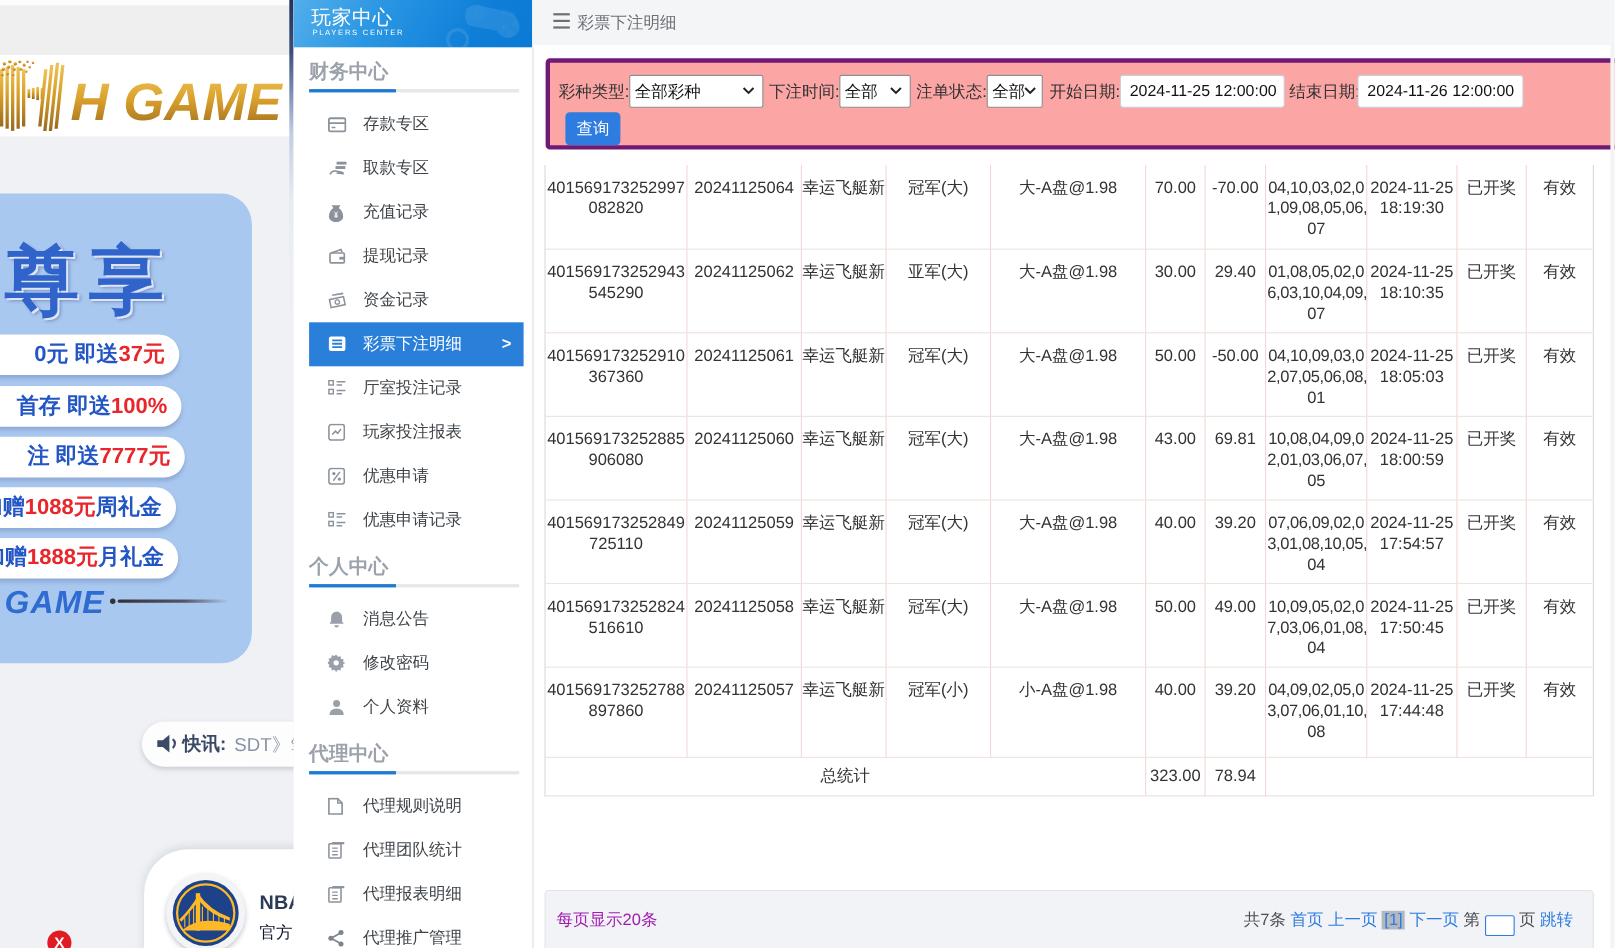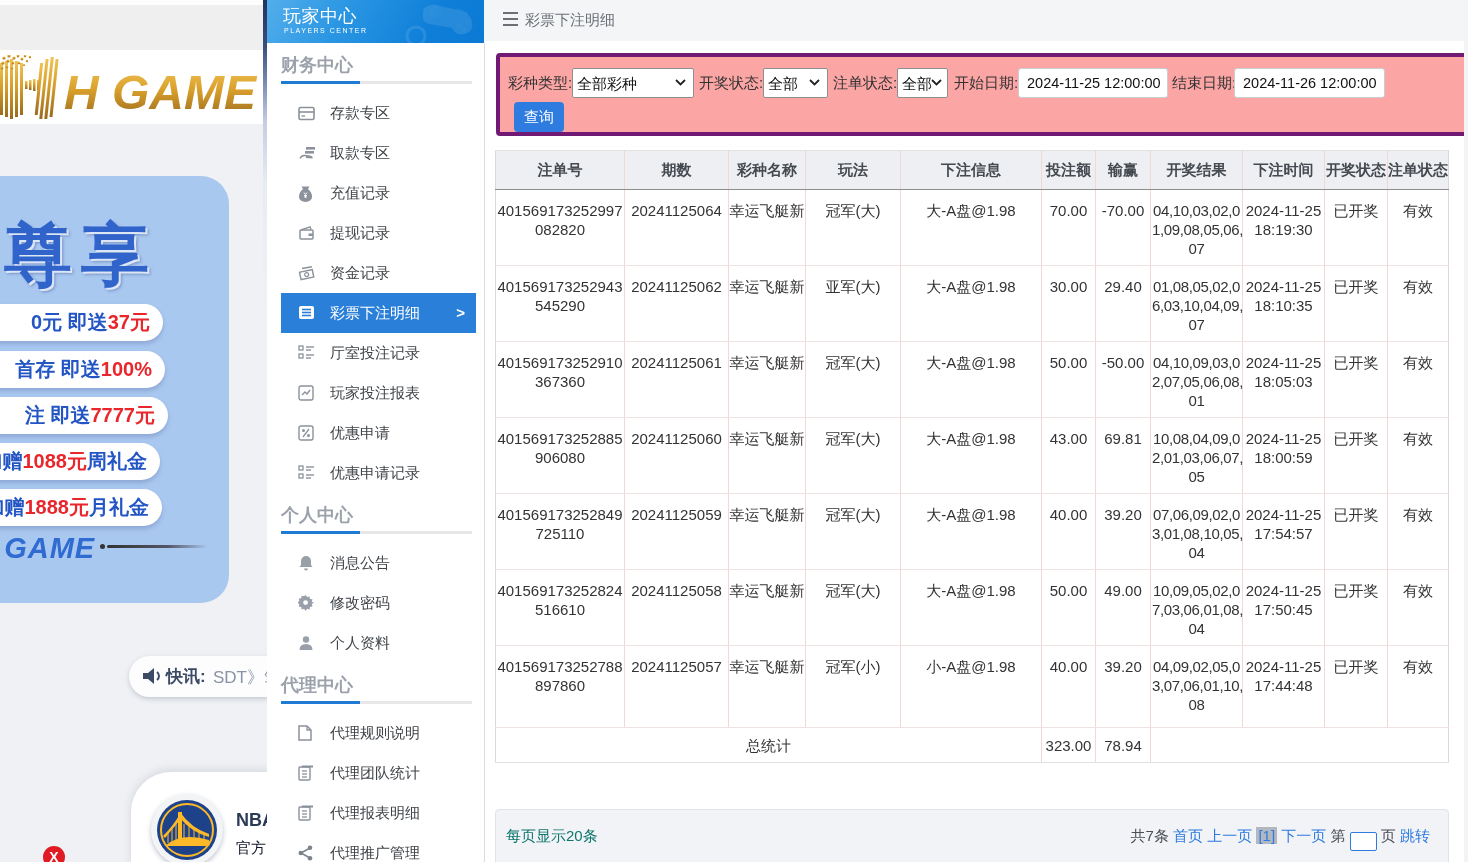--- a/index.html
+++ b/index.html
@@ -65,21 +65,21 @@
 table.bet th { background:#edeff2; font-weight:bold; color:#454a50; height:39px; border:1px solid #f2d8d5; border-top:1px solid #e3e3e3; border-bottom:1px solid #8f8f8f; text-align:center; }
 table.bet td { border:1px solid #f2d8d5; border-top:none; border-bottom:1px solid #efe2e0; text-align:center; vertical-align:top; padding:11px 1px 7px 1px; line-height:19px; word-break:break-all; }
 table.bet th:first-child, table.bet td:first-child { border-left:1px solid #d9d9d9; }
 table.bet td:nth-child(3) { padding-left:0; padding-right:0; }
 table.bet td.nw { white-space:nowrap; overflow:hidden; letter-spacing:-0.35px; }
 table.bet th:last-child, table.bet td:last-child { border-right:1px solid #d9d9d9; }
 table.bet tr.sum td { vertical-align:middle; padding:0 2px; height:35px; border-bottom:1px solid #e2e2e2; border-left:none; border-right:none; }
 table.bet tr.sum td.bl { border-left:1px solid #d9d9d9; } table.bet tr.sum td.br { border-right:1px solid #d9d9d9; }
 table.bet tr.sum td.vb { border-left:1px solid #f2d8d5; border-right:1px solid #f2d8d5; }
 .pager { position:absolute; left:11px; top:809px; width:954px; height:60px; background:#f1f3f6; border:1px solid #e0e4e8; border-radius:4px; }
-.pager .left { position:absolute; left:10px; top:17px; font-size:15px; color:#0f766e; }
+.pager .left { position:absolute; left:10px; top:17px; font-size:15px; color:#a21caf; }
 .pager .right { position:absolute; right:18px; top:17px; font-size:15px; color:#4a4f55; }
 .pager a { color:#2d7be0; text-decoration:none; }
 .pgsel { background:#b3b8c0; color:#2d7be0; padding:0 2px; }
 .pager input { width:27px; height:19px; border:1px solid #2d7be0; border-radius:2px; vertical-align:-5px; }
 .scrollstrip { position:absolute; right:0; top:0; width:4px; height:862px; background:#f3f4f6; }
 </style>
 </head>
 <body>
 <div id="page">
 
@@ -310,21 +310,21 @@
       <div class="ham">
           <div></div>
           <div></div>
           <div style="margin:0"></div>
         </div>
       <div class="title">彩票下注明细</div>
     </div>
     <div class="filter">
       <span class="lab" style="left:8px">彩种类型:</span>
       <select style="left:72px;width:122px"><option>全部彩种</option></select>
-      <span class="lab" style="left:199px">开奖状态:</span>
+      <span class="lab" style="left:199px">下注时间:</span>
       <select style="left:263px;width:65px"><option>全部</option></select>
       <span class="lab" style="left:333px">注单状态:</span>
       <select style="left:397px;width:51px"><option>全部</option></select>
       <span class="lab" style="left:454px">开始日期:</span>
       <input style="left: 518px; width: 150px;" value="2024-11-25 12:00:00">
       <span class="lab" style="left:672px">结束日期:</span>
       <input style="left: 734px; width: 151px;" value="2024-11-26 12:00:00">
       <svg class="chev" style="left:175px" width="11" height="7" viewBox="0 0 11 7">
           <path d="M1 1 L5.5 5.5 L10 1" stroke="#222" stroke-width="1.8" fill="none"></path>
         </svg>
@@ -345,33 +345,20 @@
           <col style="width:95px">
           <col style="width:141px">
           <col style="width:54px">
           <col style="width:55px">
           <col style="width:92px">
           <col style="width:82px">
           <col style="width:63px">
           <col style="width:61px">
       </colgroup>
       <tbody>
-          <tr>
-        <th>注单号</th>
-            <th>期数</th>
-            <th>彩种名称</th>
-            <th>玩法</th>
-            <th>下注信息</th>
-            <th>投注额</th>
-            <th>输赢</th>
-            <th>开奖结果</th>
-            <th>下注时间</th>
-            <th>开奖状态</th>
-            <th>注单状态</th>
-      </tr>
       <tr style="height:76px">
             <td>401569173252997<br>082820</td>
             <td>20241125064</td>
             <td>幸运飞艇新</td>
             <td>冠军(大)</td>
             <td>大-A盘@1.98</td>
             <td>70.00</td>
             <td>-70.00</td>
             <td class="nw">04,10,03,02,0<br>1,09,08,05,06,<br>07</td>
             <td>2024-11-25<br>18:19:30</td>

